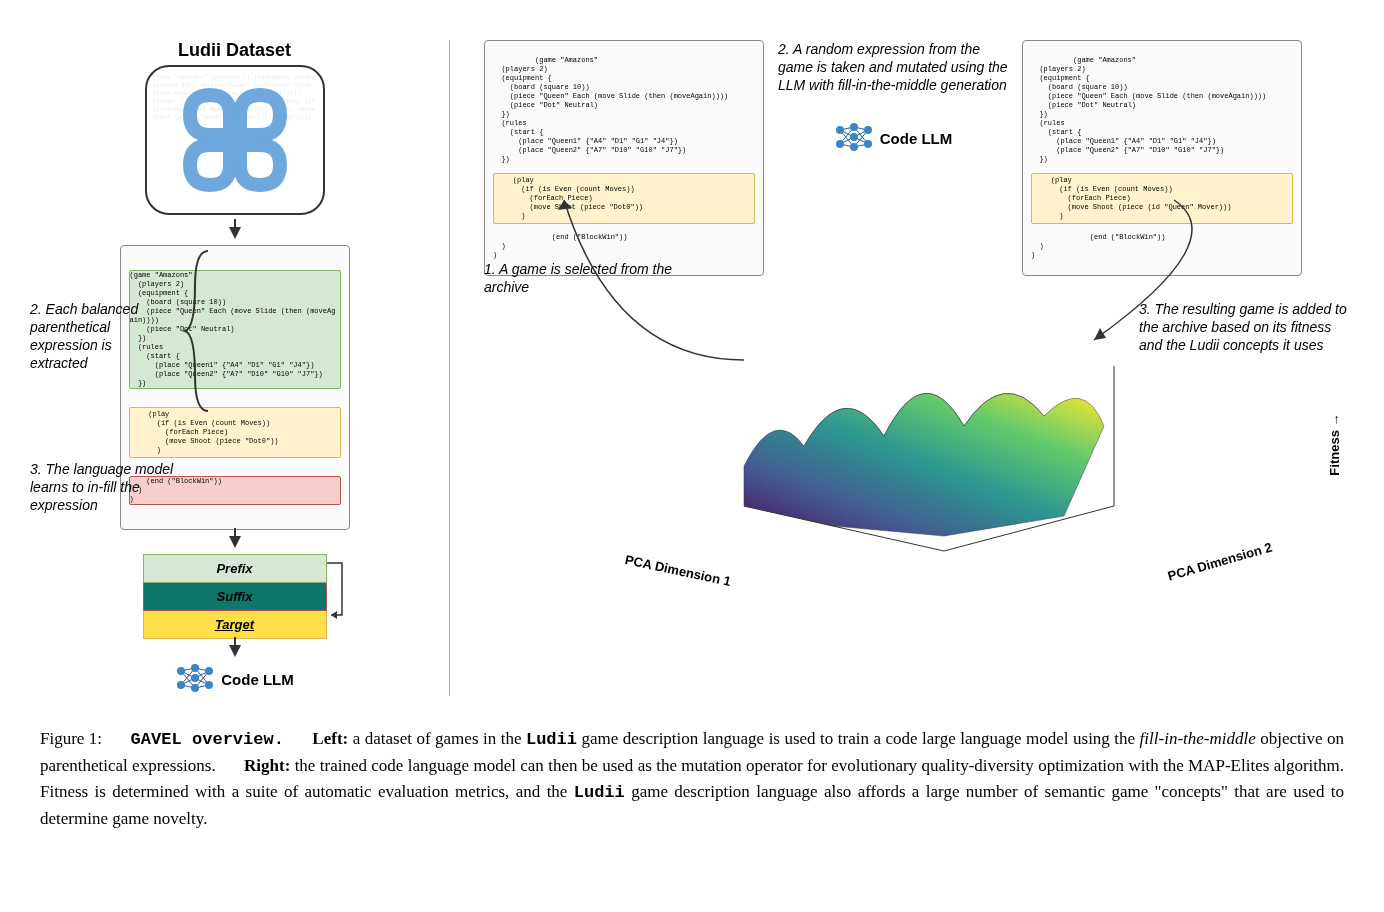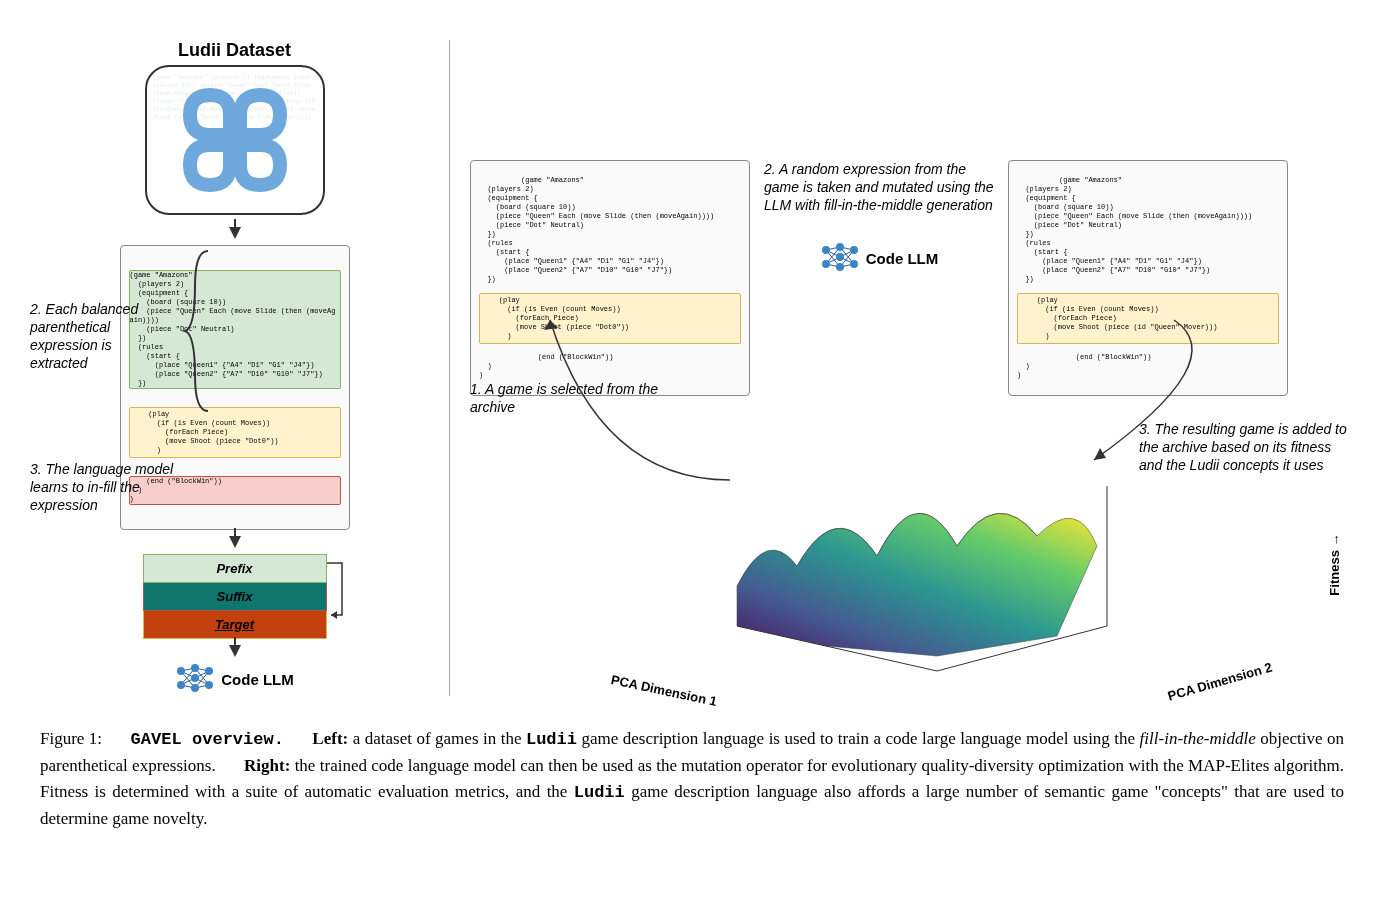--- a/index.html
+++ b/index.html
@@ -9,24 +9,23 @@
       padding: 40px;
       width: 1384px;
     }
     .figure-container {
       display: flex;
       flex-direction: column;
       gap: 20px;
     }
     .diagram {
       display: flex;
-      gap: 0;
+      gap: 14px;
       border-bottom: none;
       padding-bottom: 10px;
-      align-items: flex-end;
     }
     .left-panel {
       width: 410px;
       border-right: 1px solid #aaa;
       padding-right: 20px;
       position: relative;
     }
     .right-panel {
       flex: 1;
       padding-left: 20px;
@@ -92,21 +91,21 @@
       border: 1px solid #888;
       text-align: center;
       font-style: italic;
       font-weight: bold;
       padding: 6px 0;
       font-family: Arial, sans-serif;
       font-size: 13px;
     }
     .prefix { background: #d5e8d4; border-color: #82b366; }
     .suffix { background: #0f766e; border-color: #b85450; border-top: none; }
-    .target { background: #c2410c; border-color: #d6b656; border-top: none; text-decoration: underline; }
+    .target { background: #fde047; border-color: #d6b656; border-top: none; text-decoration: underline; }
     .hl-green { background: #d5e8d4; border: 1px solid #82b366; border-radius: 2px; display: block; }
     .hl-yellow { background: #fff2cc; border: 1px solid #d6b656; border-radius: 2px; display: block; padding: 2px; }
     .hl-red { background: #f8cecc; border: 1px solid #b85450; border-radius: 2px; display: block; }
     .annotation {
       font-family: Arial, sans-serif;
       font-size: 14px;
       font-style: italic;
       line-height: 18px;
       position: absolute;
     }

